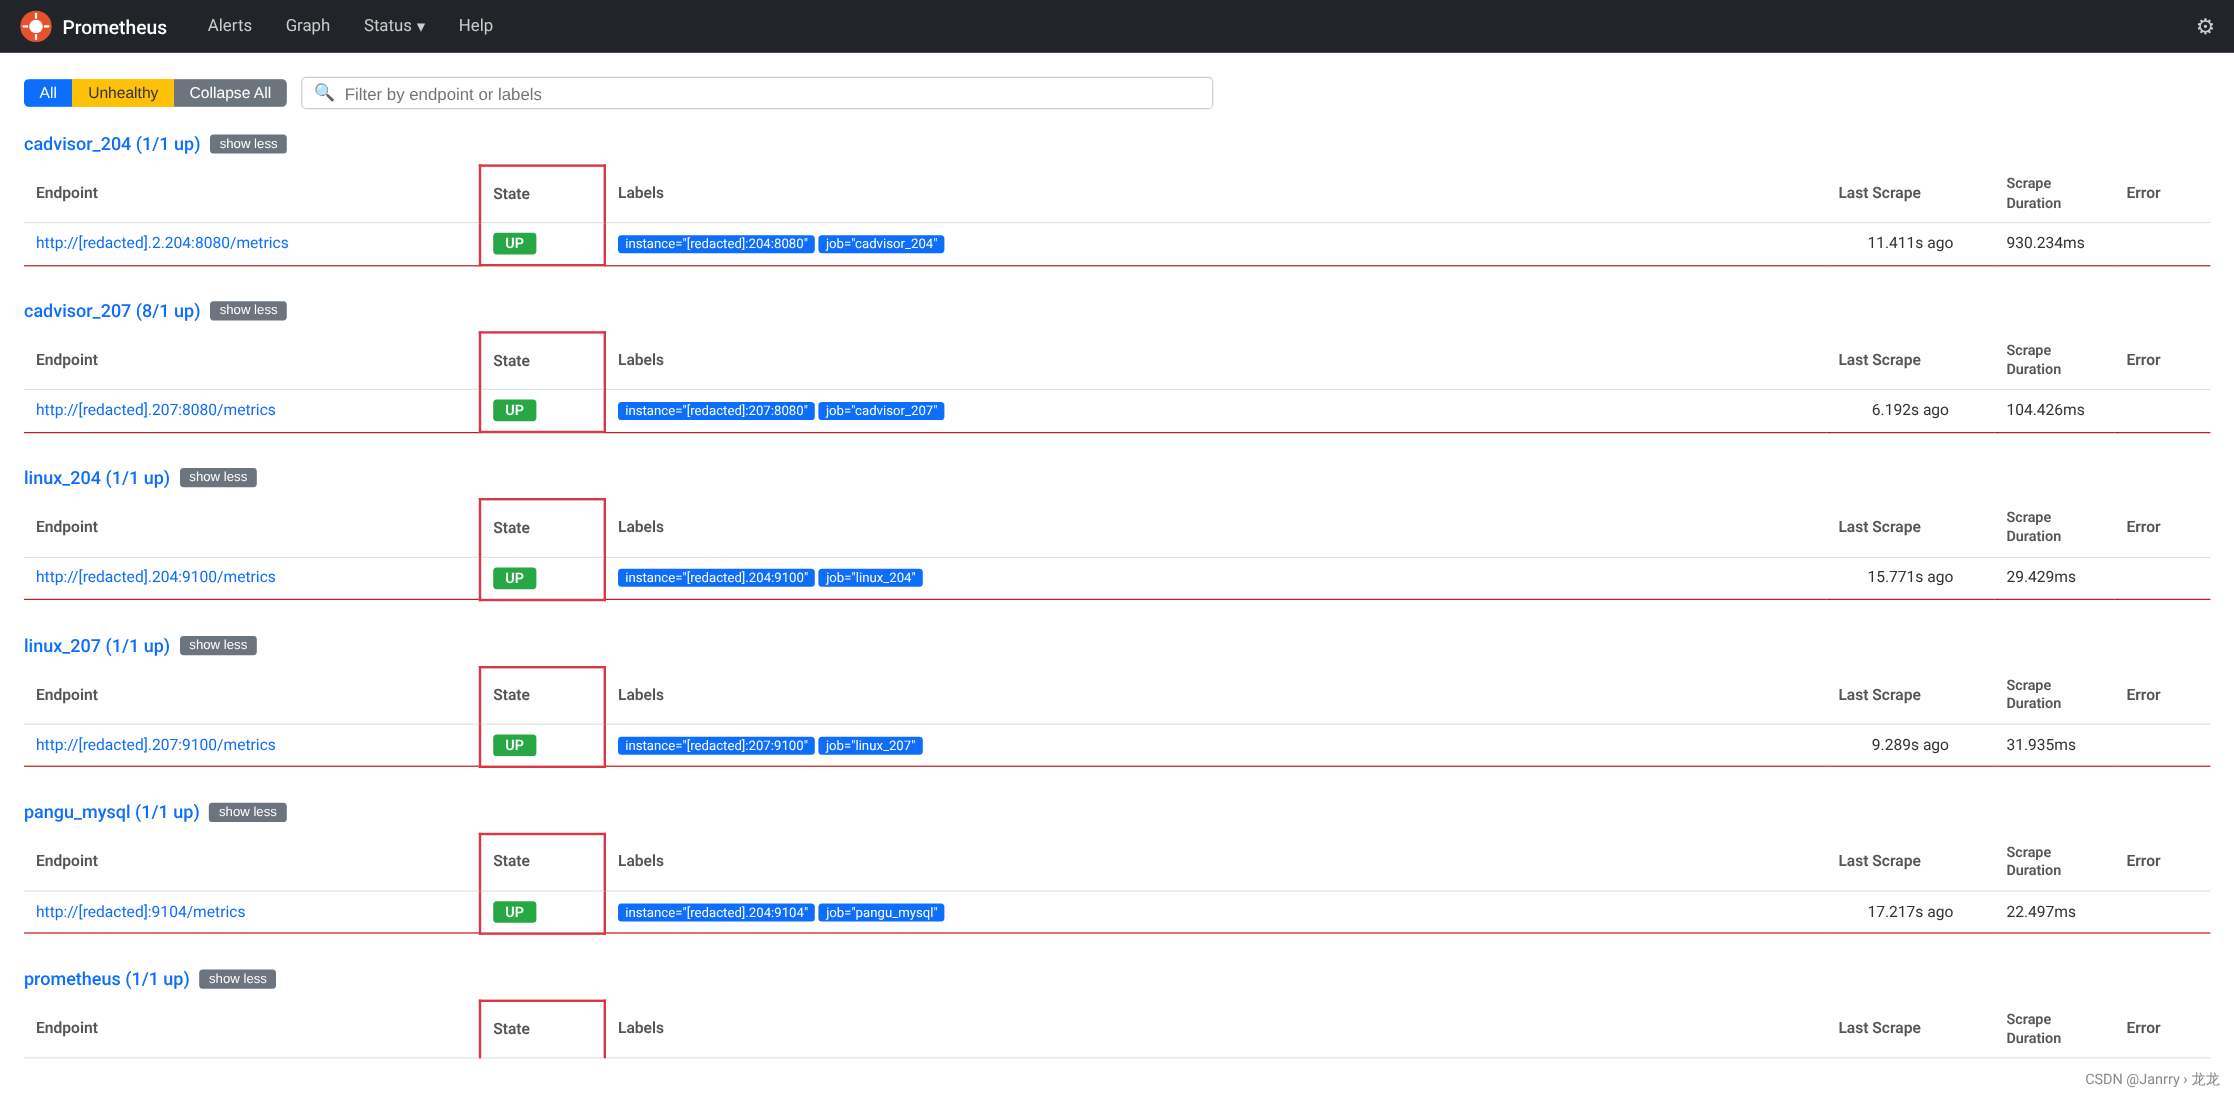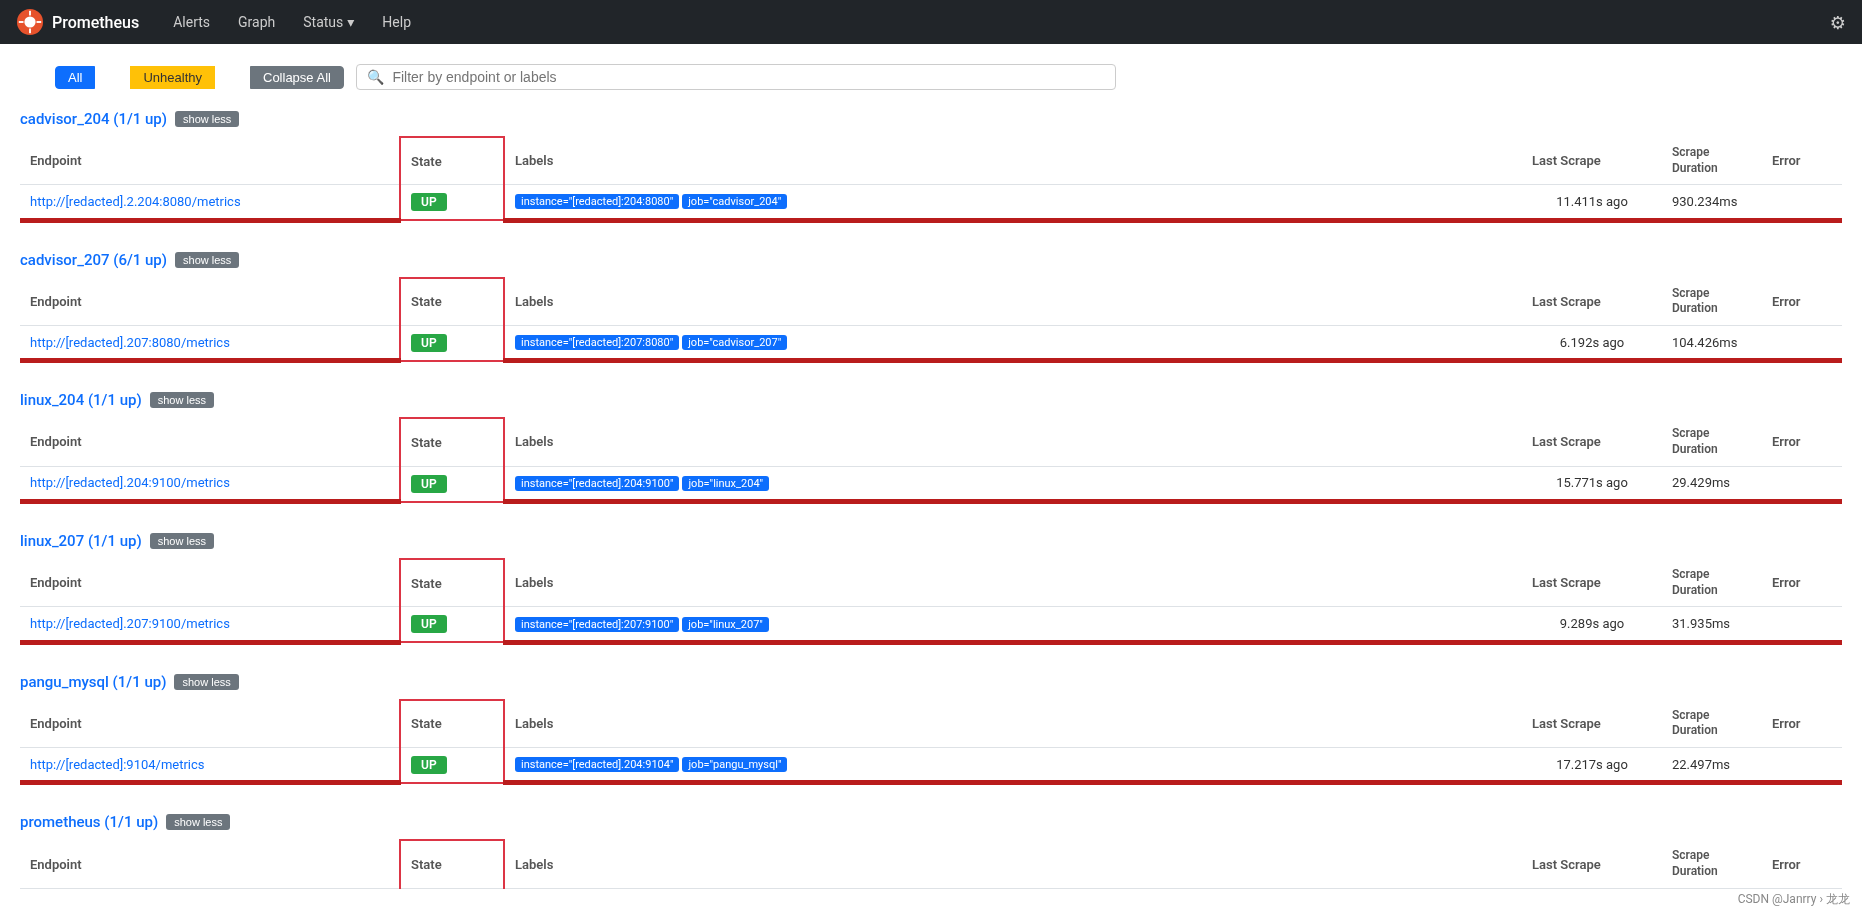--- a/index.html
+++ b/index.html
@@ -73,21 +73,20 @@
       display: flex;
       gap: 0;
     }
     .btn {
       padding: 3px 12px;
       border: 1px solid #ccc;
       cursor: pointer;
       font-size: 13px;
       background: #f8f9fa;
       color: #333;
-      margin-left: 35px;
     }
     .btn:first-child { border-radius: 4px 0 0 4px; }
     .btn:last-child { border-radius: 0 4px 4px 0; }
     .btn-primary { background: #0d6efd; color: #fff; border-color: #0d6efd; }
     .btn-warning { background: #ffc107; color: #333; border-color: #ffc107; }
     .btn-secondary { background: #6c757d; color: #fff; border-color: #6c757d; }
 
     .search-box {
       display: flex;
       align-items: center;
@@ -141,21 +140,21 @@
     .target-table th {
       text-align: left;
       padding: 8px 10px;
       color: #555;
       font-weight: 600;
       border-bottom: 1px solid #dee2e6;
       background: #fff;
     }
     .target-table td {
       padding: 8px 10px;
-      border-bottom: 5px solid #b91c1c;
+      border-bottom: 1px solid #b91c1c;
       vertical-align: middle;
     }
     .target-table tr:nth-child(even) td {
       background: #f8f9fa;
     }
     .target-table tr:nth-child(odd) td {
       background: #fff;
     }
 
     .up-badge {
@@ -279,21 +278,21 @@
                 <td class="col-last-scrape last-scrape-col">11.411s ago</td>
                 <td class="col-scrape-dur scrape-duration-col">930.234ms</td>
                 <td class="col-error"></td>
               </tr>
             </tbody>
           </table>
         </div>
       </div>
       <div class="section">
         <div class="section-header">
-          <a class="section-title">cadvisor_207 (6/1 up)</a>
+          <a class="section-title">cadvisor_207 (8/1 up)</a>
           <button class="show-less-btn">show less</button>
         </div>
         <div class="table-wrapper">
           <table class="target-table">
             <thead>
               <tr>
                 <th class="col-endpoint">Endpoint</th>
                 <th class="col-state" style="border-left: 2px solid rgb(220, 53, 69); border-top: 2px solid rgb(220, 53, 69); border-right: 2px solid rgb(220, 53, 69);">State</th>
                 <th class="col-labels">Labels</th>
                 <th class="col-last-scrape">Last Scrape</th>

